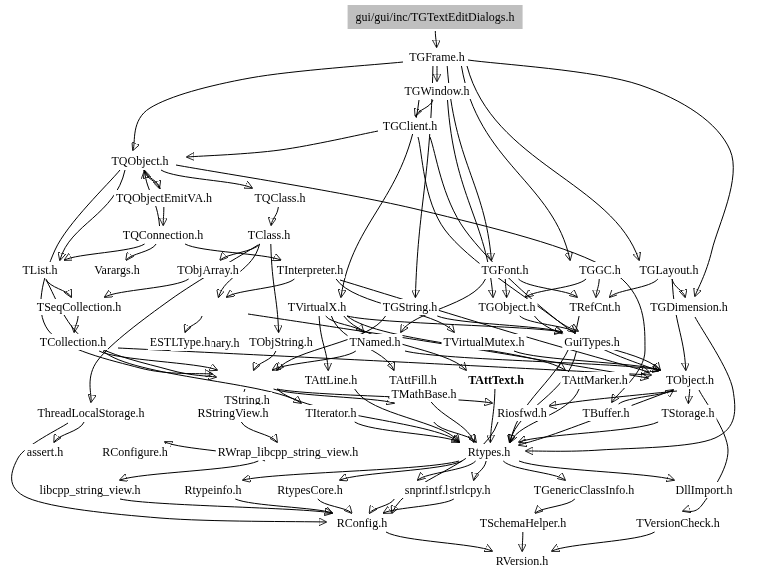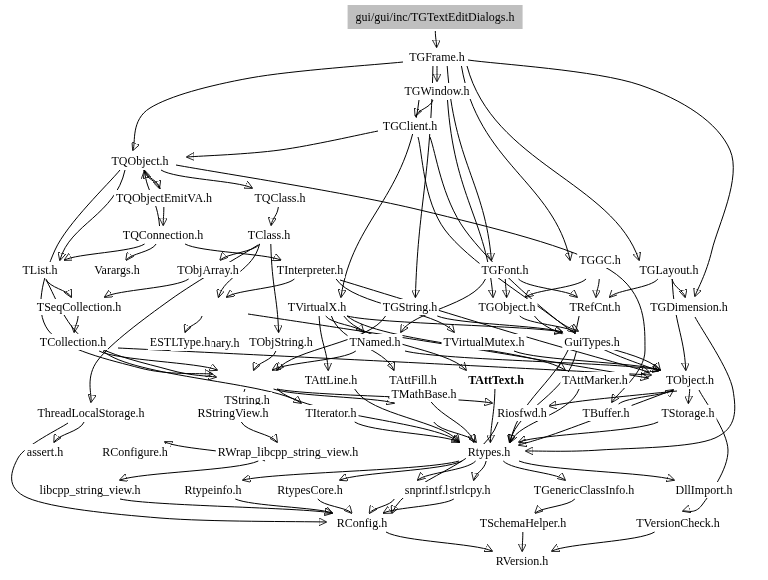--- a/index.html
+++ b/index.html
@@ -150,21 +150,21 @@
     <div class="node" style="left: 140px; top: 161px;">TQObject.h</div>
     <div class="node" style="left: 164px; top: 198px;">TQObjectEmitVA.h</div>
     <div class="node" style="left: 280px; top: 198px;">TQClass.h</div>
     <div class="node" style="left: 163px; top: 235px;">TQConnection.h</div>
     <div class="node" style="left: 269px; top: 235px;">TClass.h</div>
     <div class="node" style="left: 40px; top: 270px;">TList.h</div>
     <div class="node" style="left: 117px; top: 270px;">Varargs.h</div>
     <div class="node" style="left: 208px; top: 270px;">TObjArray.h</div>
     <div class="node" style="left: 310px; top: 270px;">TInterpreter.h</div>
     <div class="node" style="left: 505px; top: 270px;">TGFont.h</div>
-    <div class="node" style="left: 600px; top: 260px;">TGGC.h</div>
+    <div class="node" style="left: 600px; top: 270px;">TGGC.h</div>
     <div class="node" style="left: 669px; top: 270px;">TGLayout.h</div>
     <div class="node" style="left: 79px; top: 307px;">TSeqCollection.h</div>
     <div class="node" style="left: 206px; top: 307px; margin-top: 36px;">TDictionary.h</div>
     <div class="node" style="left: 317px; top: 307px;">TVirtualX.h</div>
     <div class="node" style="left: 410px; top: 307px;">TGString.h</div>
     <div class="node" style="left: 507px; top: 307px;">TGObject.h</div>
     <div class="node" style="left: 595px; top: 307px;">TRefCnt.h</div>
     <div class="node" style="left: 689px; top: 307px;">TGDimension.h</div>
     <div class="node" style="left: 73px; top: 342px;">TCollection.h</div>
     <div class="node" style="left: 180px; top: 342px;">ESTLType.h</div>

